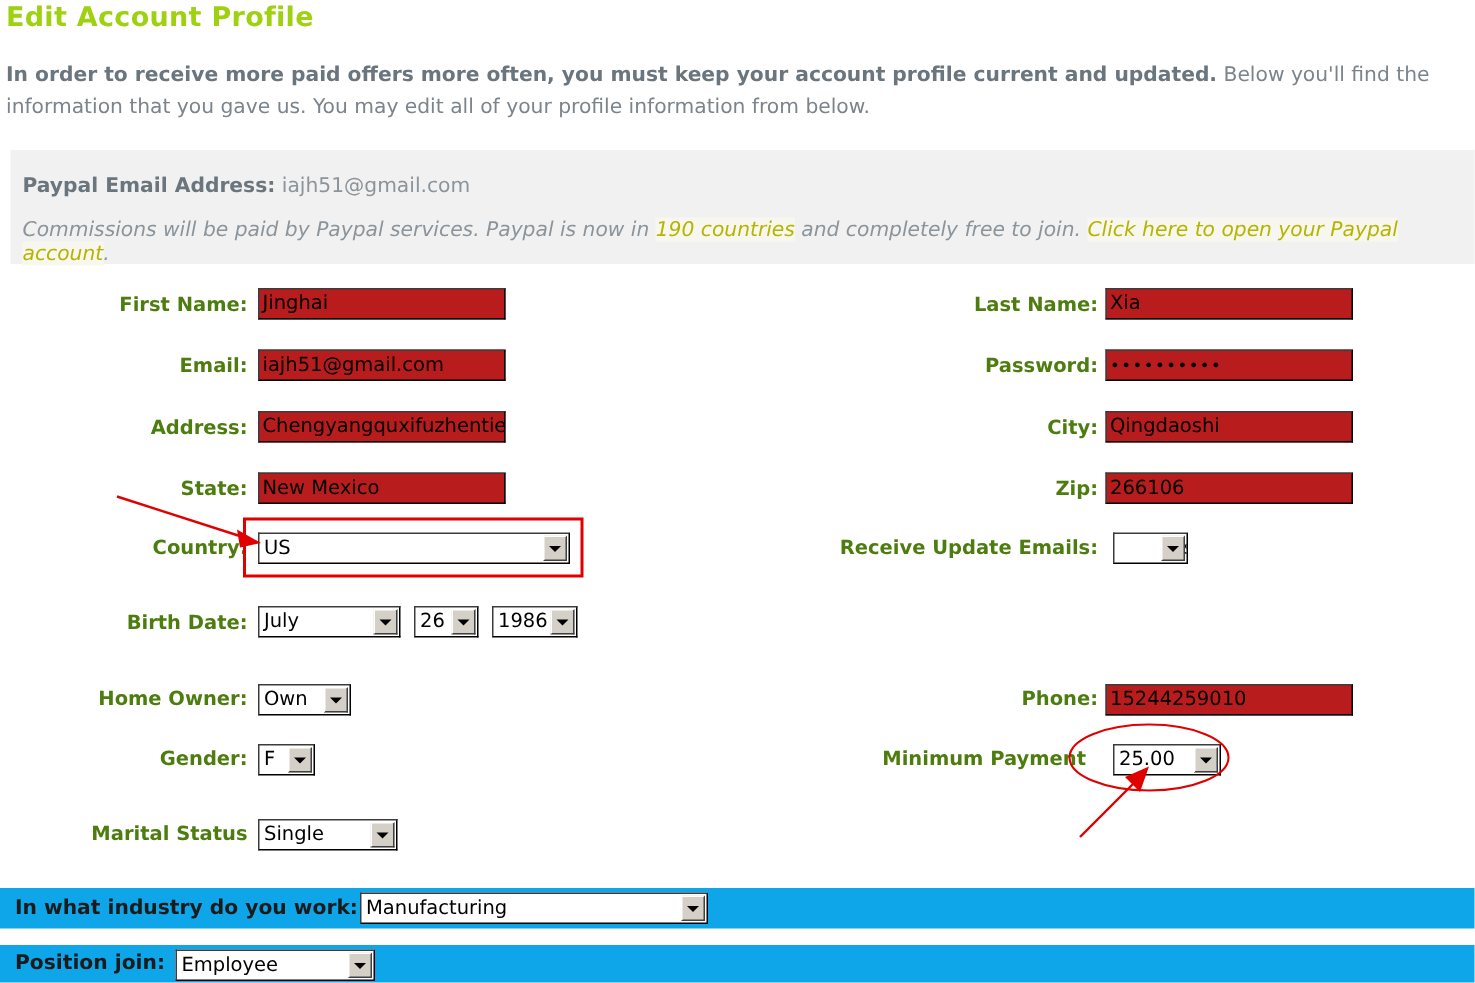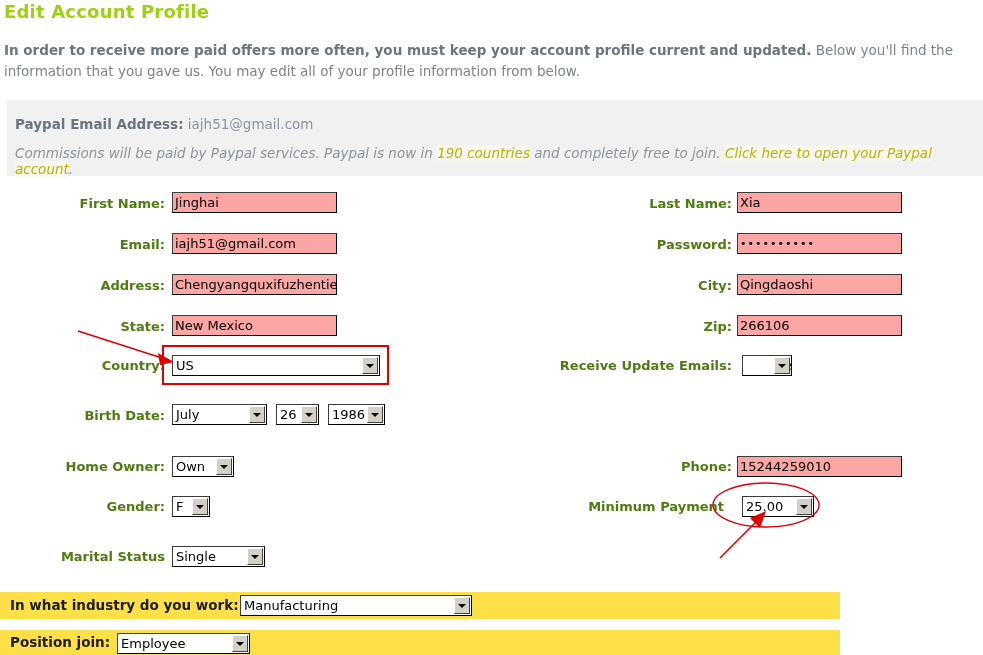--- a/index.html
+++ b/index.html
@@ -88,21 +88,21 @@
     white-space: nowrap;
     text-align: right;
   }
   .ftext {
     position: absolute;
     box-sizing: border-box;
     height: 21px;
     border: 1px solid #000000;
     border-top-color: #3c3c3c;
     border-left-color: #3c3c3c;
-    background: #fca5a5;
+    background: #b91c1c;
     font-family: "DejaVu Sans", "Liberation Sans", sans-serif;
     font-size: 13px;
     color: #000000;
     padding: 0 2px;
     line-height: 19px;
     white-space: nowrap;
     overflow: hidden;
   }
   .fselect {
     position: absolute;
@@ -146,22 +146,22 @@
     height: 0;
     border-left: 4px solid transparent;
     border-right: 4px solid transparent;
     border-top: 4px solid #000000;
   }
 
   
   .band {
     position: absolute;
     left: 0;
-    width: 840px;
-    background: #fde047;
+    width: 983px;
+    background: #0ea5e9;
   }
   .band .blabel {
     position: absolute;
     font-weight: bold;
     font-size: 13.5px;
     color: #1b1b1b;
     white-space: nowrap;
   }
 
   

